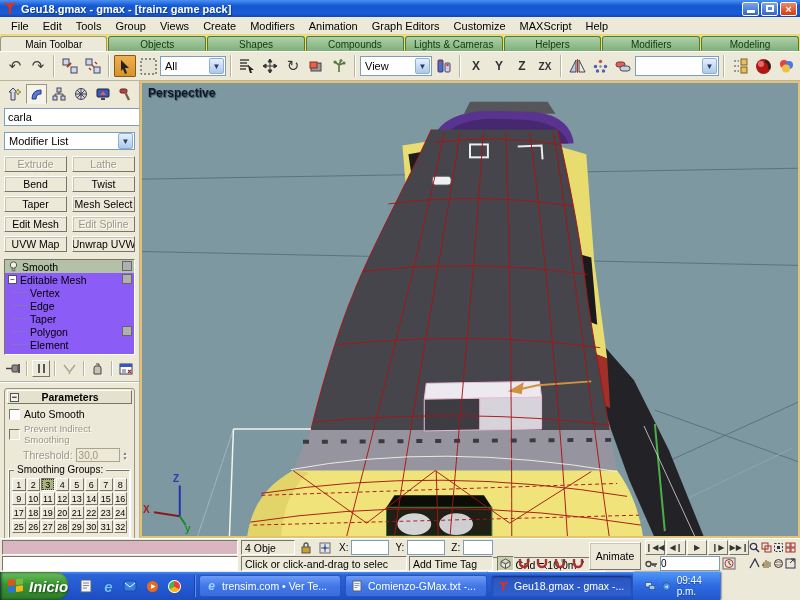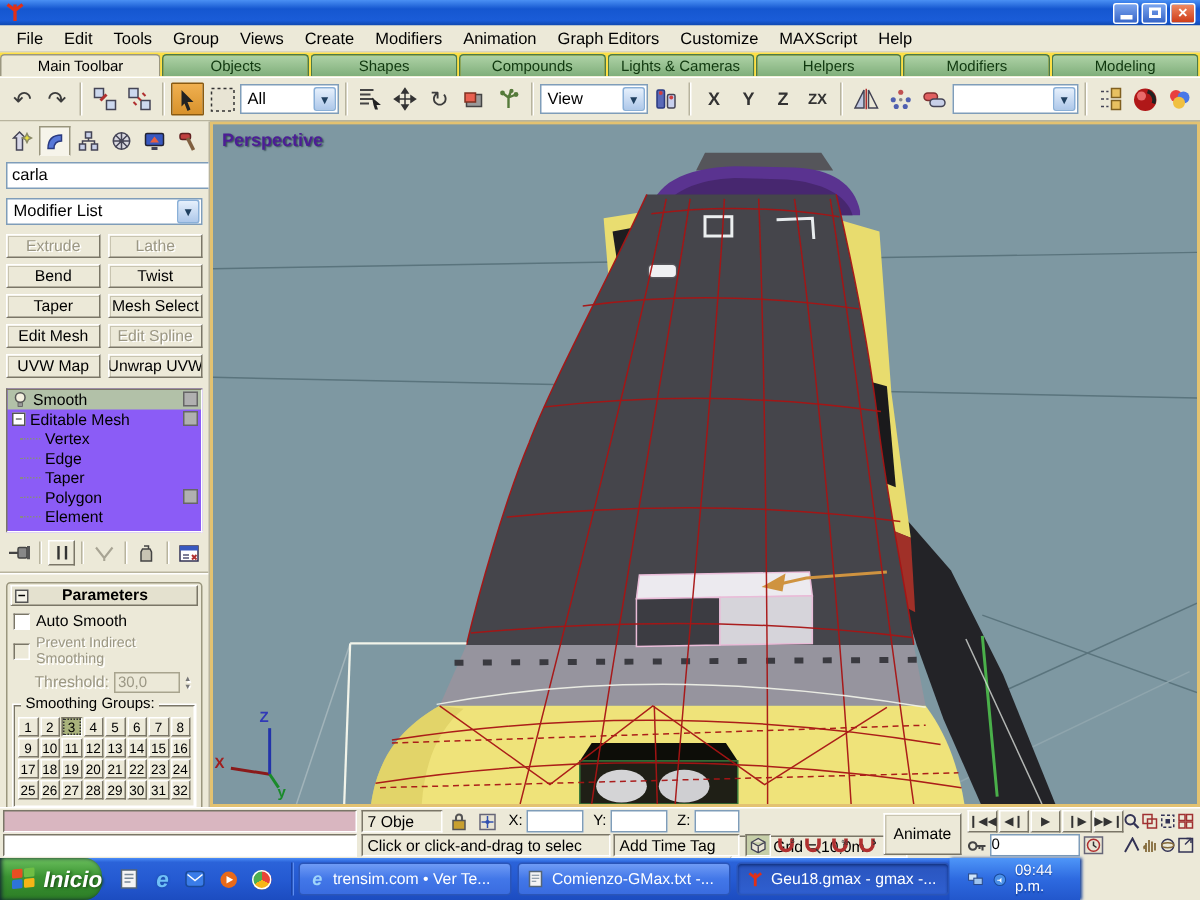--- a/index.html
+++ b/index.html
@@ -104,21 +104,21 @@
   .groupbox .legend { position:absolute; top:-7px; left:4px; background:#ece9d8; padding:0 3px; font-size:10px; }
   .ggrid { display:grid; grid-template-columns:repeat(8,1fr); gap:1px; margin-top:3px; }
   .gcell { height:13px; display:flex; align-items:center; justify-content:center; font-size:9px;
     background:#ece9d8; border:1px solid; border-color:#fff #7a7667 #7a7667 #fff; }
   .gcell.on { background:#a9b37c; border-color:#7a7667 #fff #fff #7a7667; outline:1px dotted #333; outline-offset:-2px; }
 
   
   .viewport { position:absolute; left:140px; top:81px; width:660px; height:457px;
     border:2px solid #e3c271; background:#7e98a2; }
   .viewport svg { display:block; width:100%; height:100%; }
-  .vplabel { position:absolute; left:6px; top:3px; color:#4c1d95; font-weight:bold; font-size:12px;
+  .vplabel { position:absolute; left:6px; top:3px; color:#0f172a; font-weight:bold; font-size:12px;
     text-shadow:1px 1px 1px #39505a; }
   .axlab { position:absolute; font-weight:bold; font-size:10px; }
 
   
   .statusbar { position:absolute; left:0; top:538px; width:800px; height:34px; background:#ece9d8;
     border-top:1px solid #fff; font-size:10.5px; }
   .sunk { border:1px solid; border-color:#7a7667 #fff #fff #7a7667; background:#ece9d8; overflow:hidden;
     white-space:nowrap; display:flex; align-items:center; padding:0 3px; }
   .listener-pink { position:absolute; left:2px; top:1px; width:236px; height:15px; background:#d9b6c0;
     border:1px solid; border-color:#7a7667 #fff #fff #7a7667; }
@@ -159,20 +159,21 @@
 </style>
 </head>
 <body>
 
 <div id="screen">
 
   <div class="titlebar">
     <svg width="14" height="13" viewBox="0 0 14 13">
       <path d="M7,12 L7,5 M7,5 L2,1 M7,5 L12,1 M7,5 L7,1" stroke="#e03018" stroke-width="2.2" fill="none"></path>
     </svg>
+    <span class="title">Geu18.gmax - gmax - [trainz game pack]</span>
     <div class="winbtns">
       <div class="winbtn">
           <span class="bar"></span>
         </div>
       <div class="winbtn">
           <span class="box"></span>
         </div>
       <div class="winbtn close">
           <span>×</span>
         </div>
@@ -620,21 +621,21 @@
     <span class="axlab" style="left:1px; top:421px; color:#a02020">X</span>
     <span class="axlab" style="left:43px; top:440px; color:#1a8a2a">y</span>
   </div>
 
   <div class="statusbar">
     <div class="listener-pink"></div>
     <div class="listener-white"></div>
 
     <div style="position:absolute; left:241px; top:1px; display:flex; align-items:center; gap:2px;">
       <div class="sunk" style="width:54px; height:15px;">
-          <span>7 Obje</span>
+          <span>4 Obje</span>
         </div>
       <div class="sb-ico">
         <svg width="10" height="12" viewBox="0 0 10 12">
             <rect x="1" y="5" width="8" height="6" fill="#c8a030" stroke="#555"></rect>
             <path d="M3,5 V3 a2,2 0 0 1 4,0 V5" fill="none" stroke="#555" stroke-width="1.4"></path>
           </svg>
       </div>
       <div class="sb-ico">
         <svg width="12" height="12" viewBox="0 0 12 12">
             <rect x="1" y="1" width="10" height="10" fill="#e8e4d4" stroke="#667"></rect>

